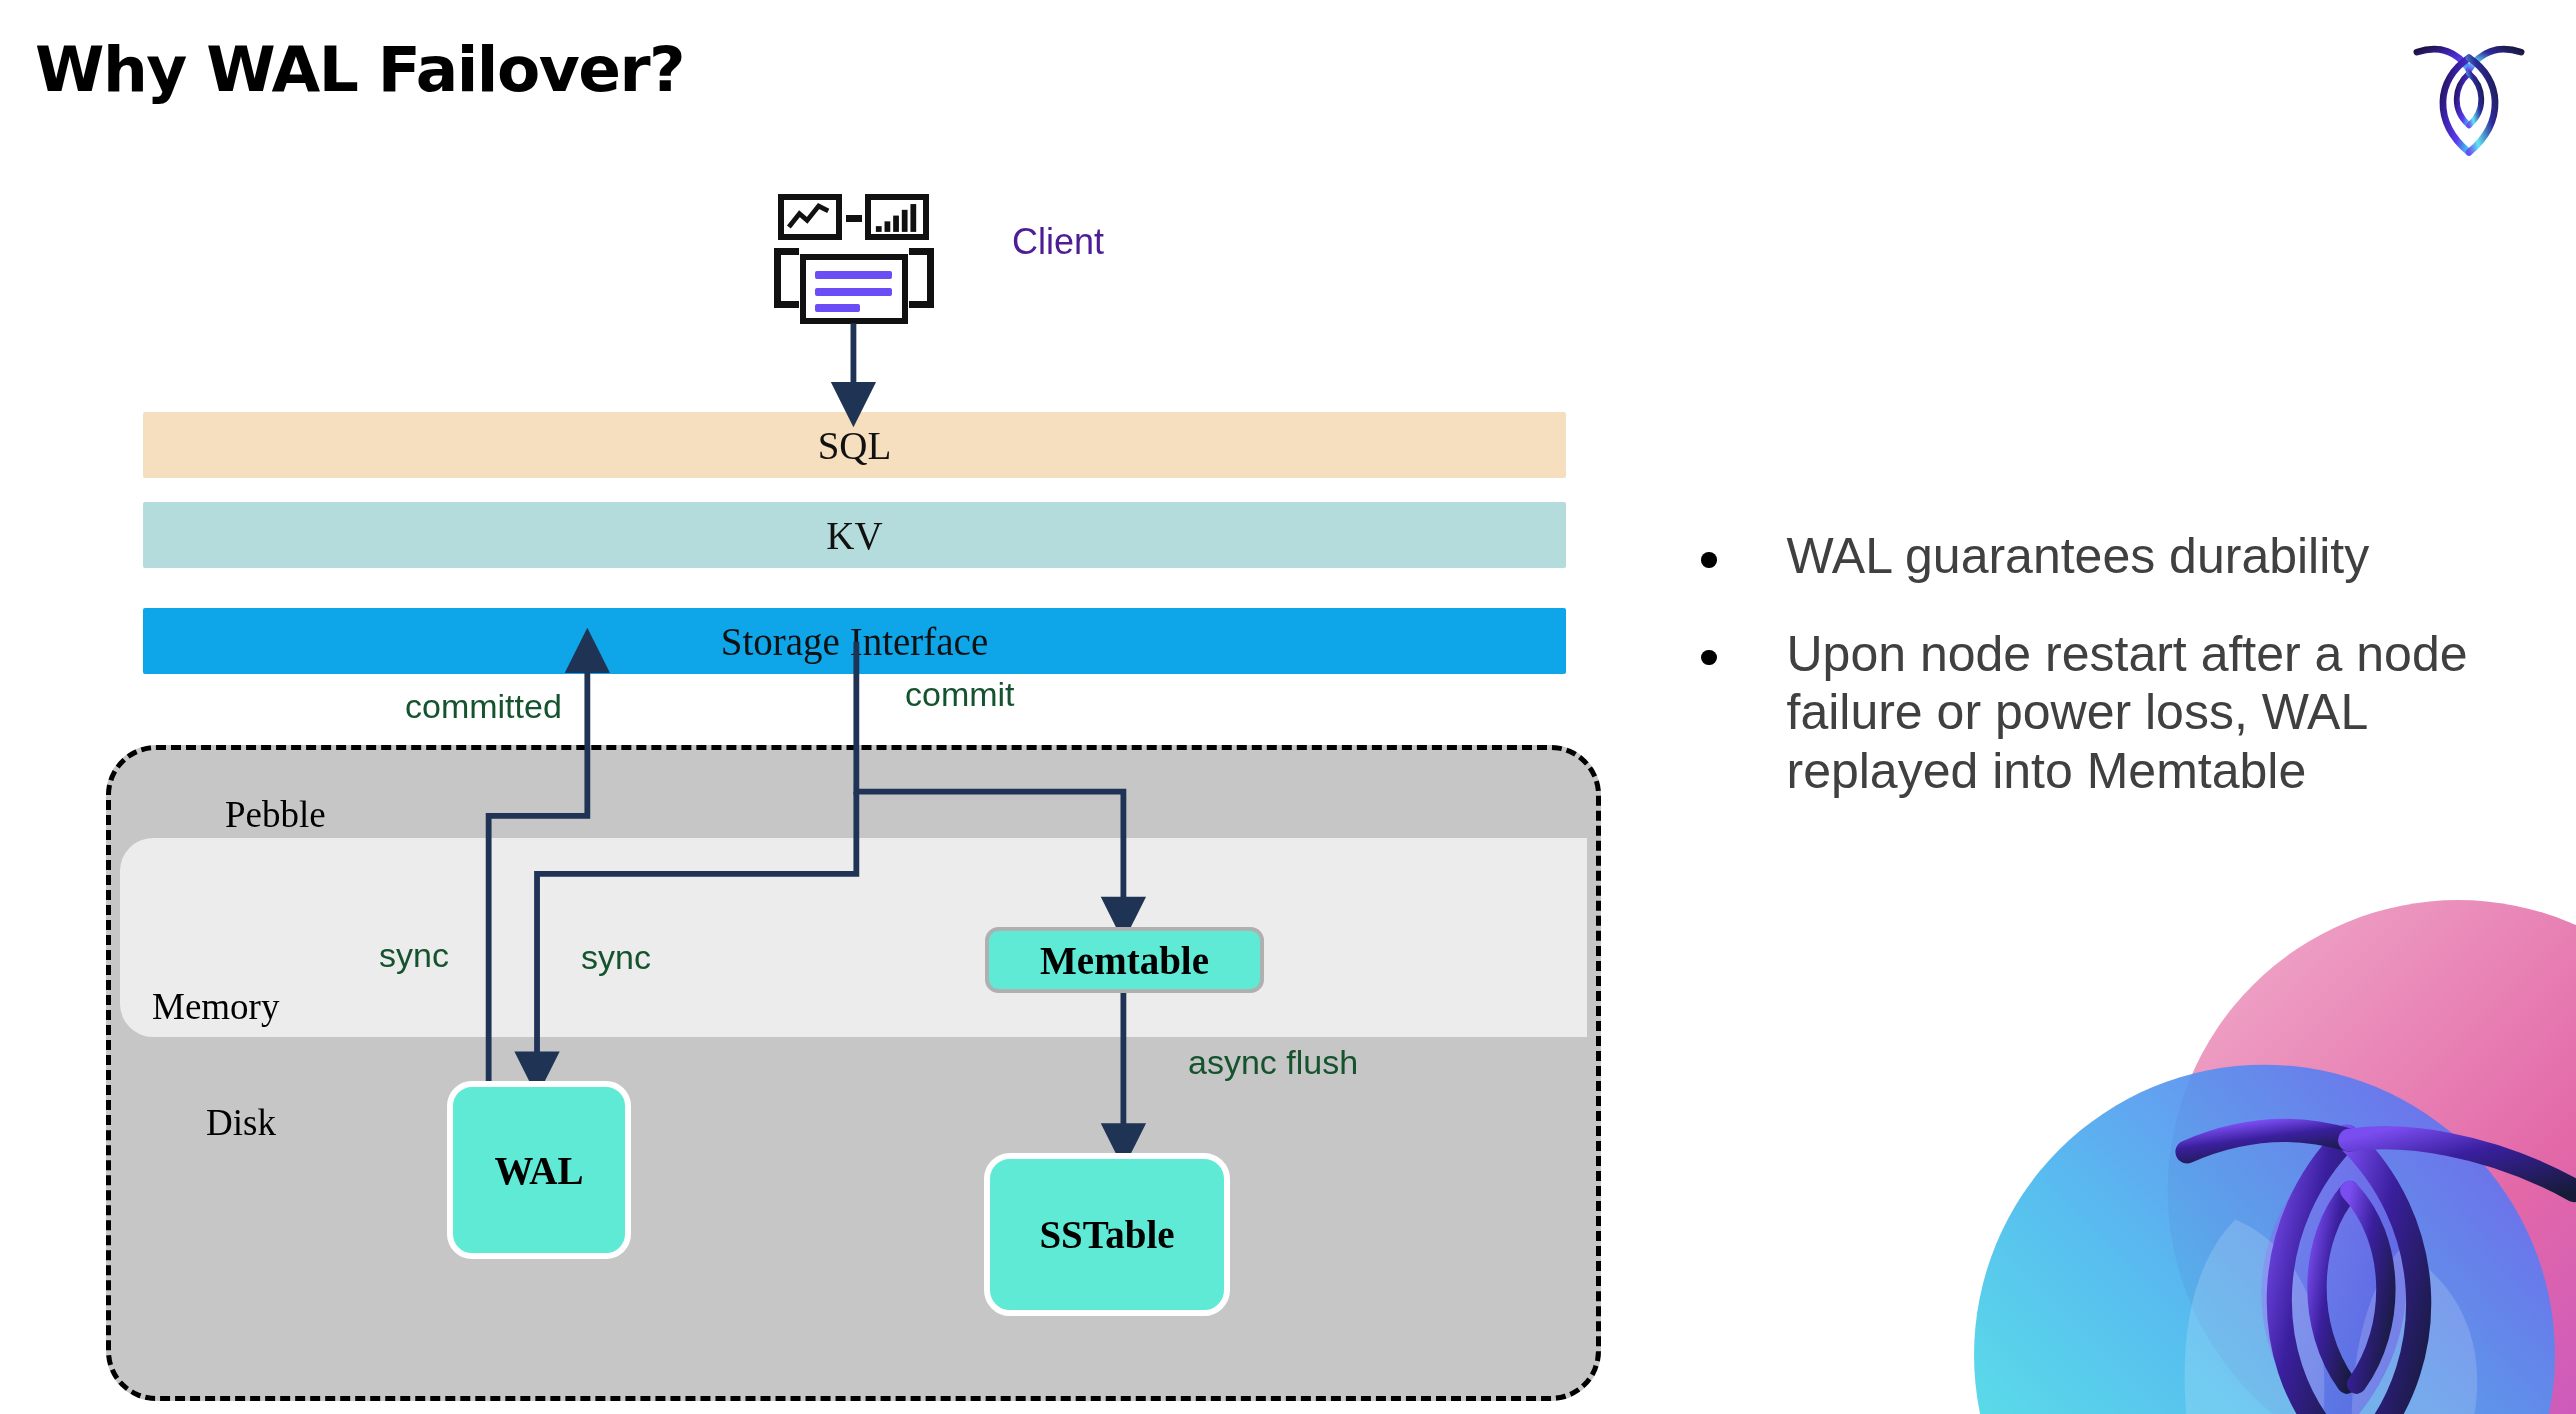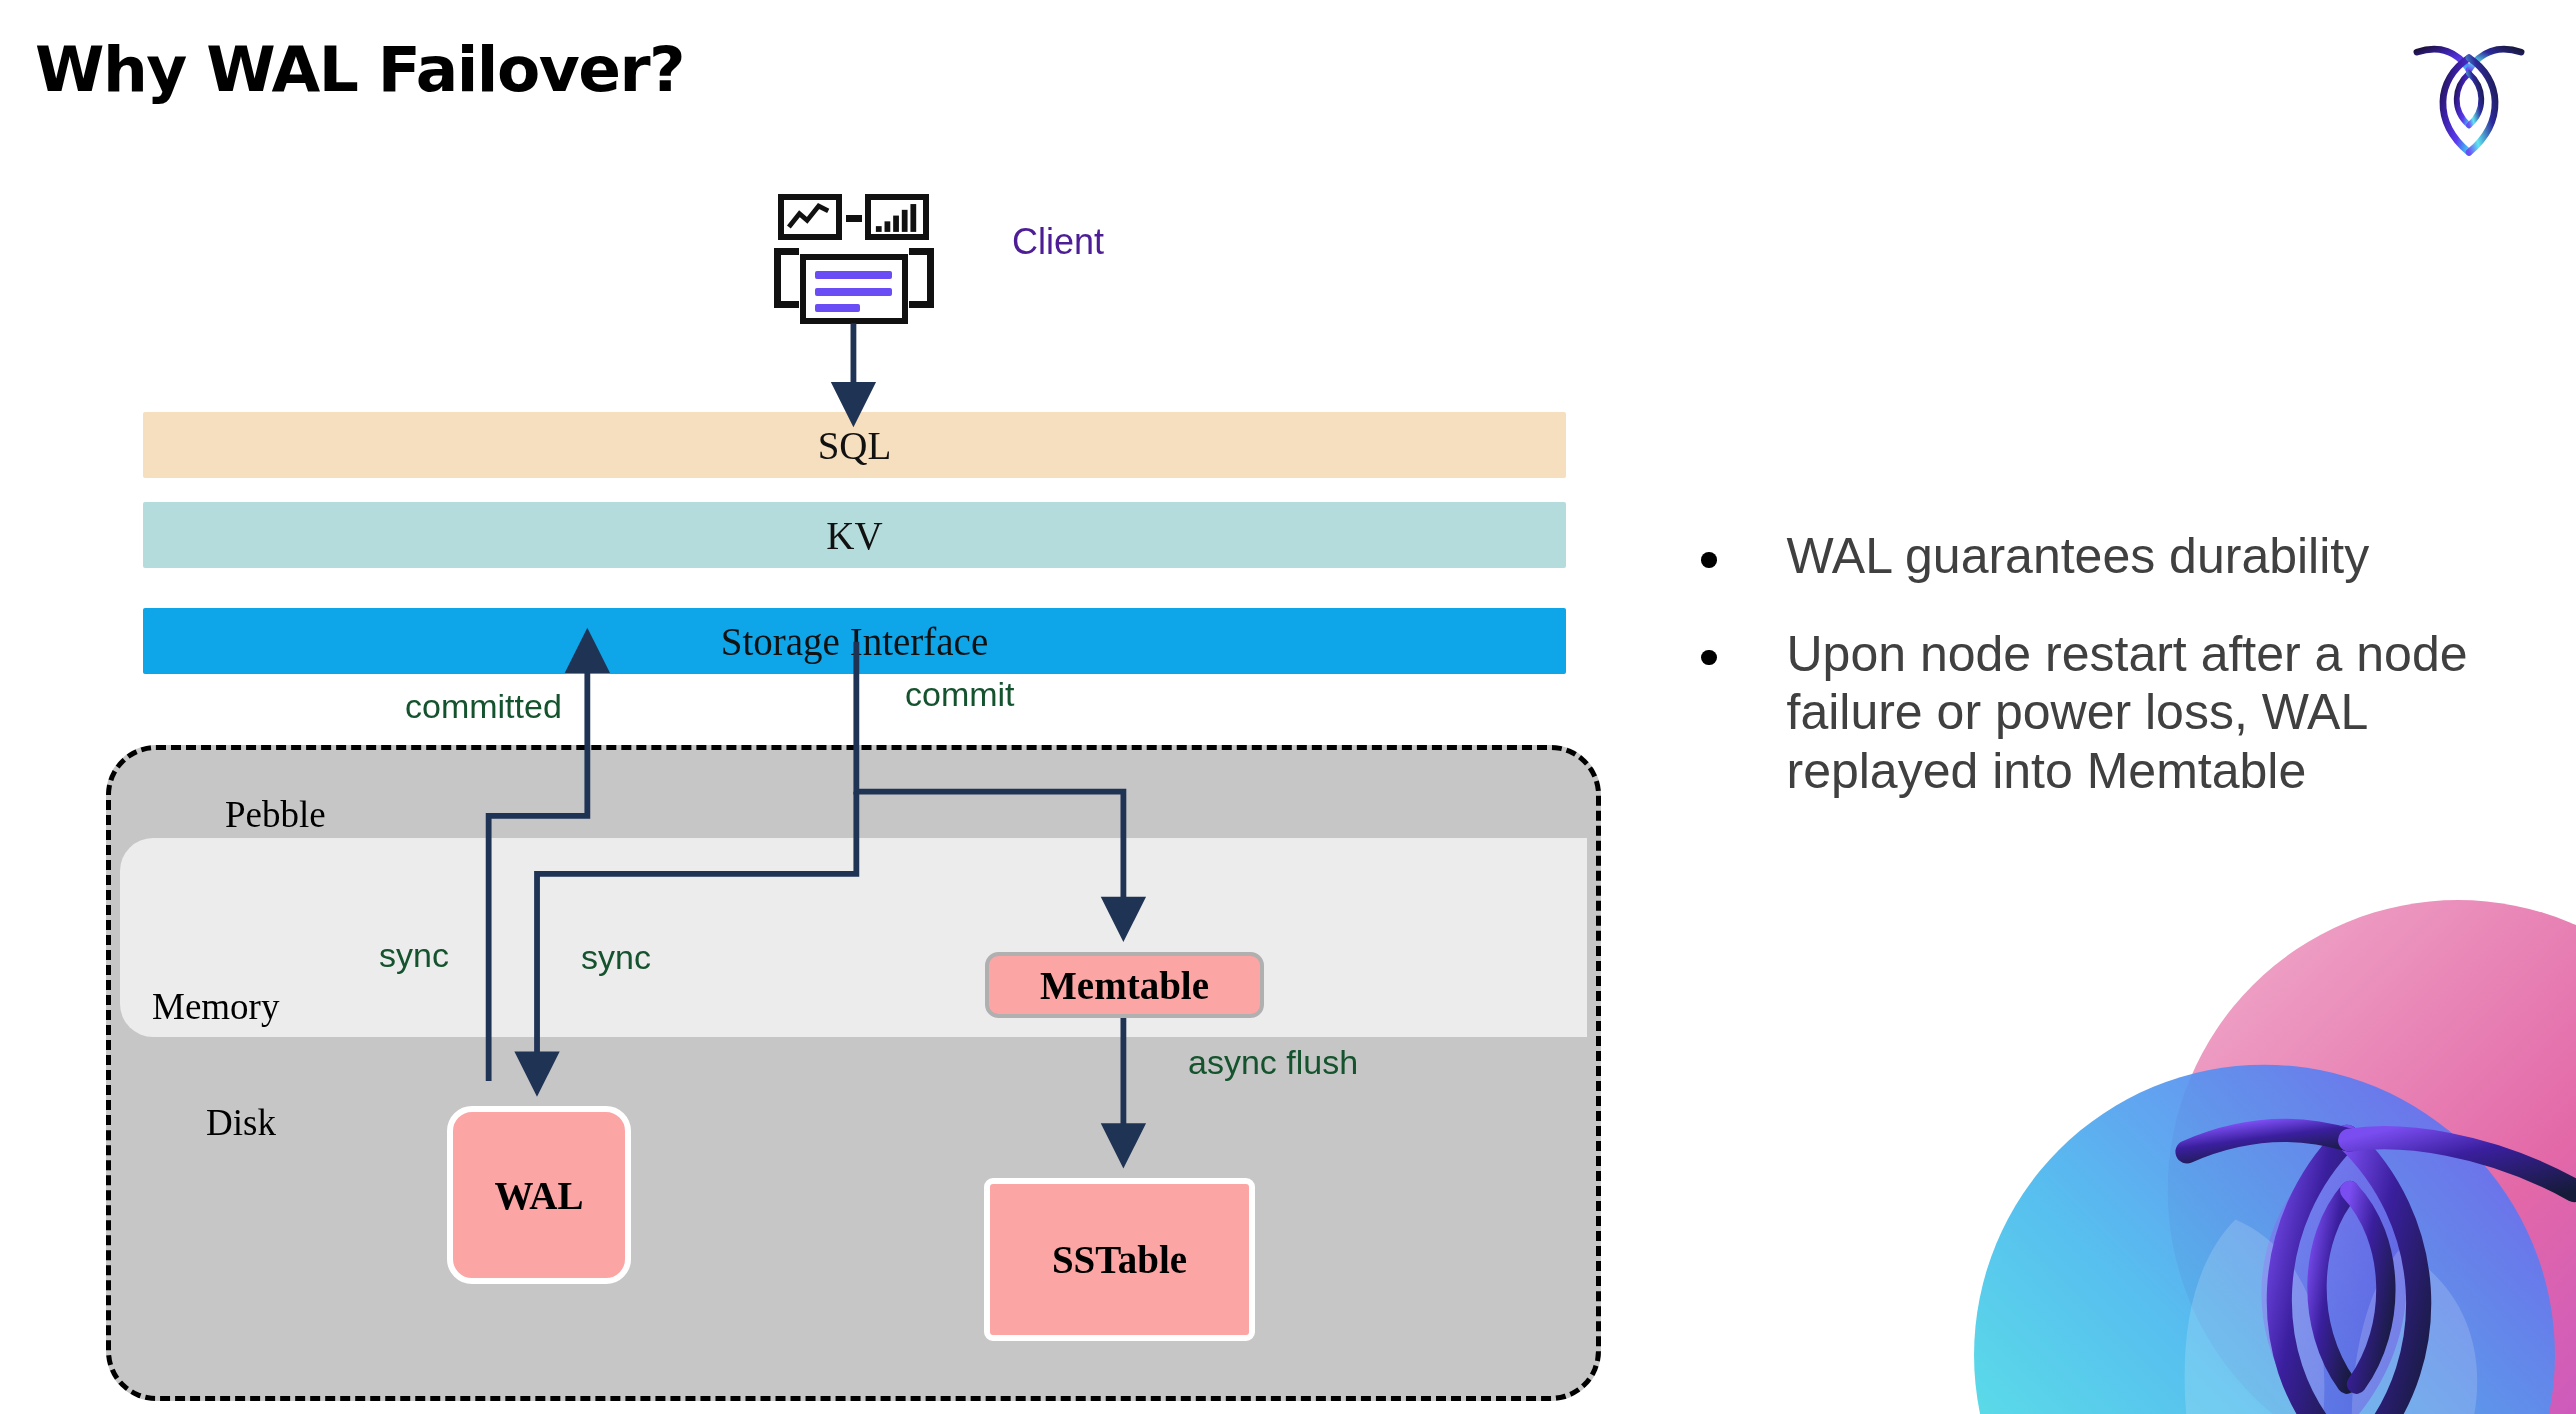--- a/index.html
+++ b/index.html
@@ -149,45 +149,44 @@
   #label-memory { left: 152px; top: 985px; }
   #label-disk   { left: 206px; top: 1101px; }
 
   
   .data-box {
     position: absolute;
     box-sizing: border-box;
     display: flex;
     align-items: center;
     justify-content: center;
-    background: #fca5a5;
+    background: #5eead4;
     font-family: "Liberation Serif", serif;
     font-weight: bold;
     color: #000000;
-    margin-top: 25px;
   }
   #box-memtable {
     left: 985px; top: 927px;
     width: 279px; height: 66px;
     border: 4.8px solid #B0B0B0;
     border-radius: 13.5px;
     font-size: 39px;
   }
   #box-wal {
     left: 447px; top: 1081px;
     width: 184px; height: 178px;
     border: 6.8px solid #ffffff;
     border-radius: 25px;
     font-size: 39px;
   }
   #box-sstable {
     left: 984px; top: 1153px;
-    width: 271px; height: 163px;
+    width: 246px; height: 163px;
     border: 6.8px solid #ffffff;
-    border-radius: 9px;
+    border-radius: 26px;
     font-size: 39px;
     align-items: center;
   }
 
   
   .edge-label {
     position: absolute;
     font-family: "Liberation Sans", sans-serif;
     font-size: 34px;
     color: #14532d;

